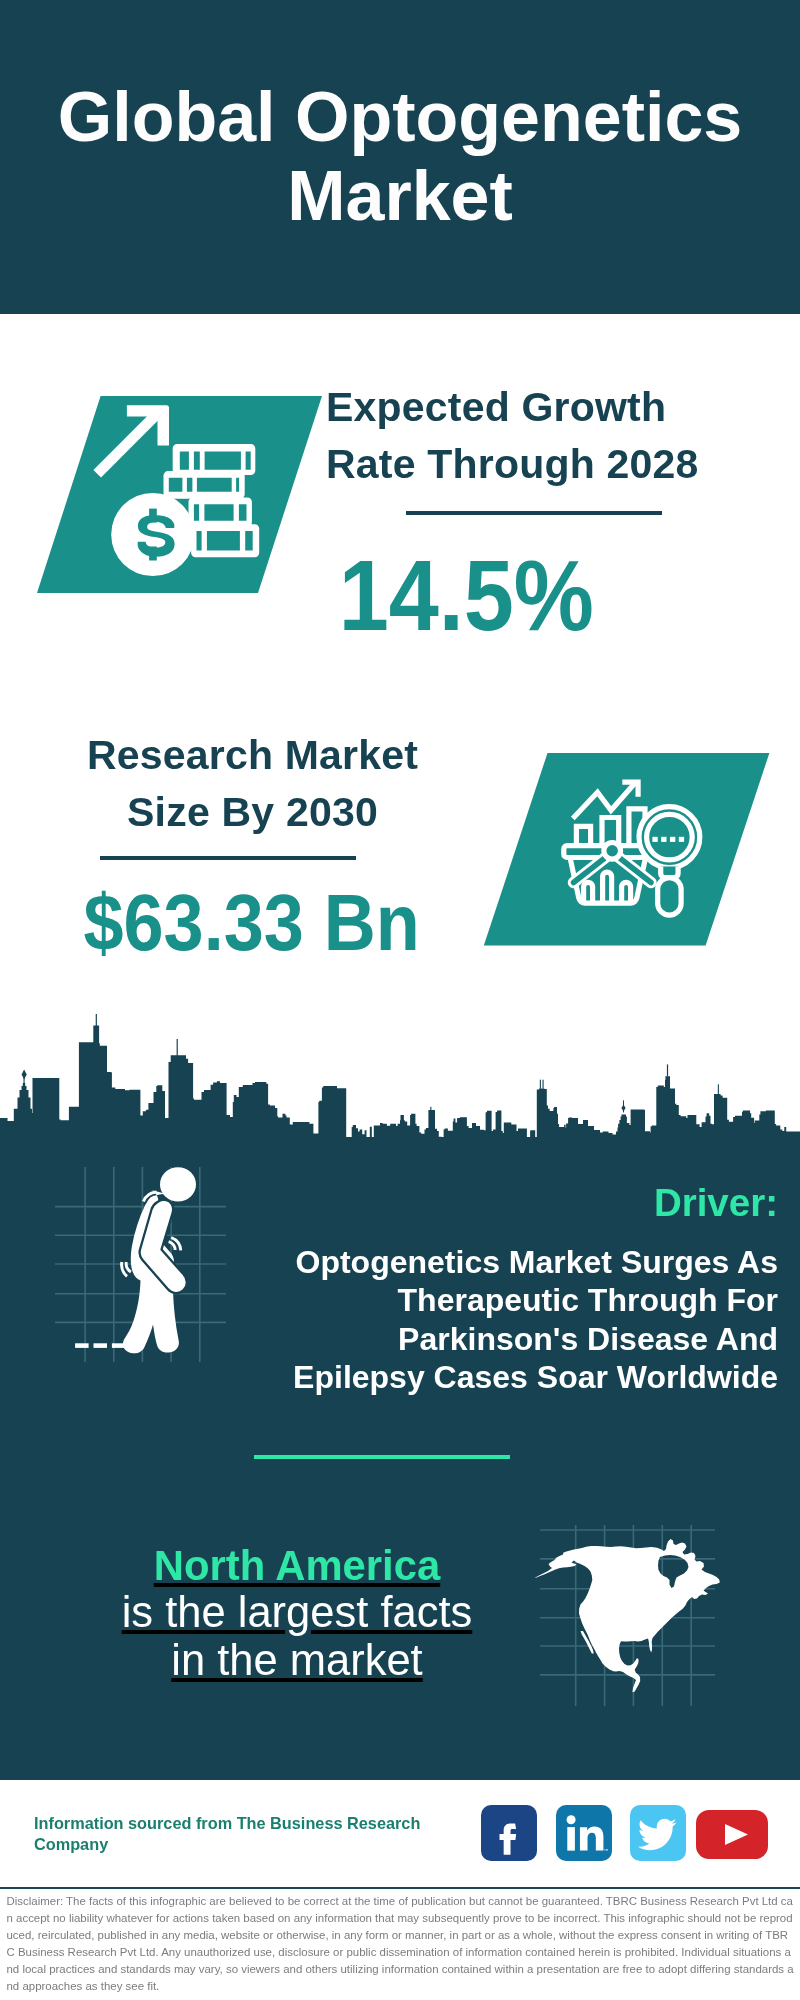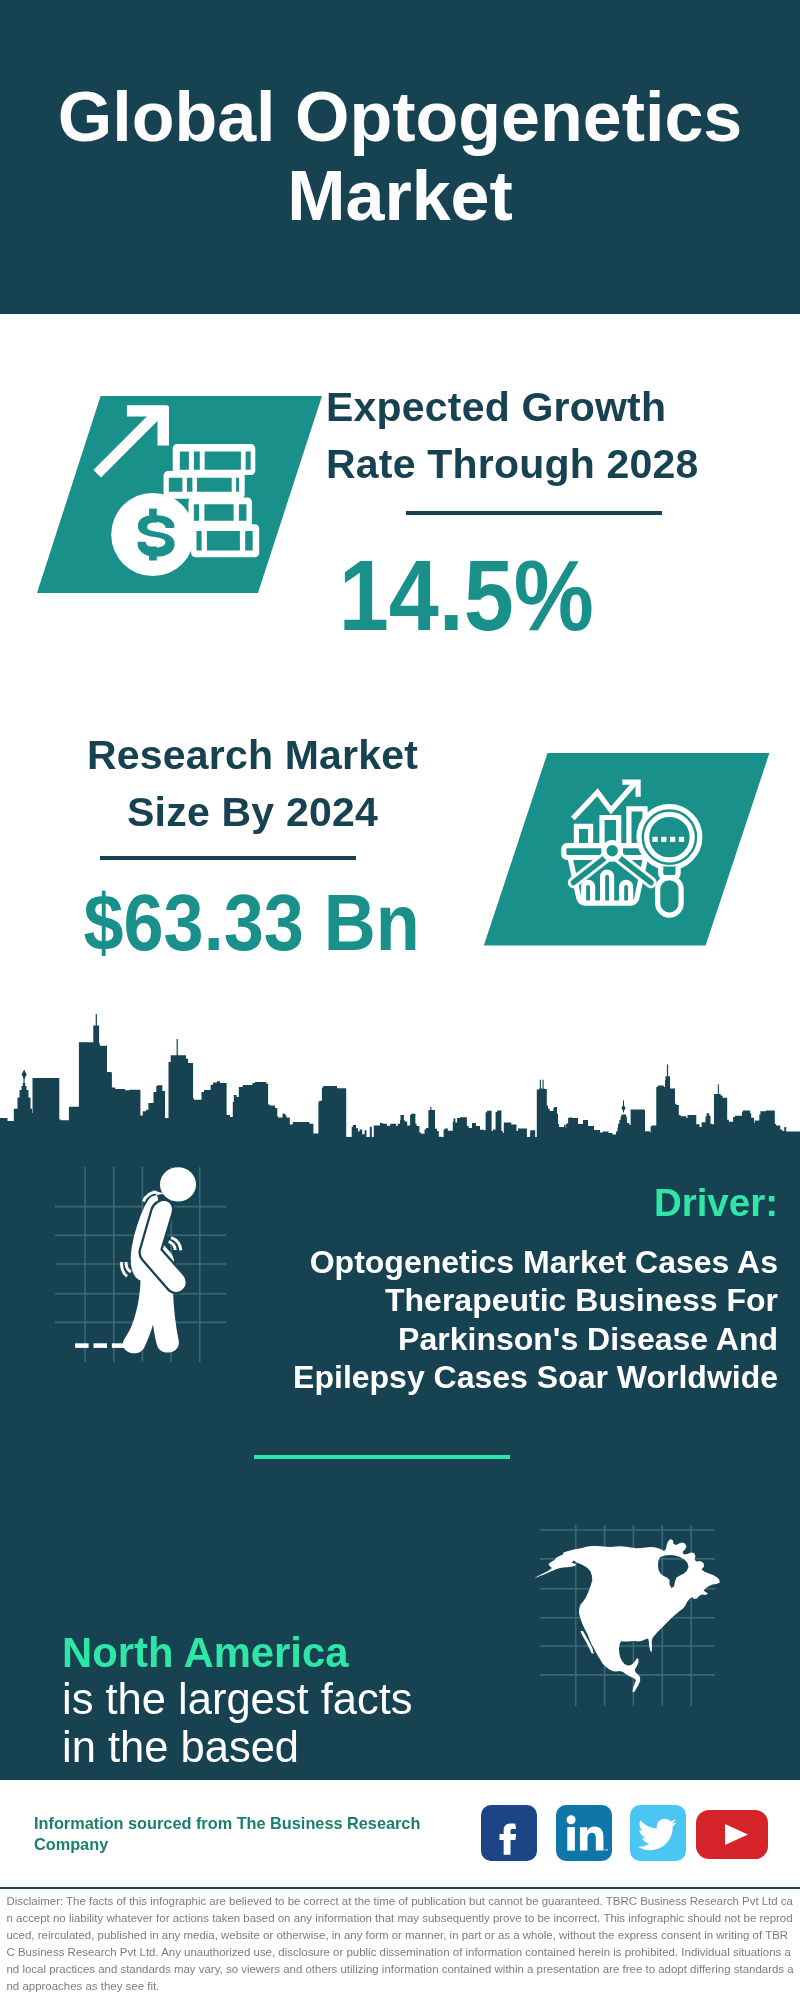--- a/index.html
+++ b/index.html
@@ -30,21 +30,21 @@
   .darkfill{position:absolute;left:0;top:130px;width:800px;height:643px;background:#174251;}
   .skyline{position:absolute;left:0;top:0;width:800px;height:132px;}
 
   .driver-icon{position:absolute;left:50px;top:1162px;width:180px;height:205px;}
   .driver-block{position:absolute;left:278px;top:1184px;width:500px;text-align:right;}
   .driver-heading{color:#2EE6A6;font-size:38.5px;font-weight:bold;line-height:1.0;}
   .driver-text{color:#FFFFFF;font-size:32px;font-weight:bold;line-height:38.5px;margin-top:20px;}
 
   .mid-rule{position:absolute;left:254px;top:1455px;width:256px;height:4px;background:#2EE6A6;}
 
-  .region-block{position:absolute;left:62px;top:1629px;width:470px;text-align:left;}
+  .region-block{position:absolute;left:62px;top:1542px;width:470px;text-align:center;text-decoration:underline;}
   .region-name{color:#2EE6A6;font-size:41.8px;font-weight:bold;line-height:47.3px;}
   .region-sub{color:#FFFFFF;font-size:43.5px;font-weight:normal;line-height:47.3px;}
   .region-map{position:absolute;left:535px;top:1520px;width:210px;height:200px;}
 
   
   .footer{position:absolute;left:0;top:1779.5px;width:800px;height:220.5px;background:#FFFFFF;}
   .src-text{position:absolute;left:34px;top:1813px;width:450px;color:#1B7F6E;
     font-size:16.3px;line-height:21px;font-weight:bold;}
   .social{position:absolute;left:481px;top:1805px;display:flex;gap:18.5px;align-items:flex-start;}
   .social-ic{width:56px;height:56px;border-radius:10px;position:relative;overflow:hidden;display:block;}
@@ -99,21 +99,21 @@
       <div data-name="growth-rate-label-line-1">Expected Growth</div>
       <div data-name="growth-rate-label-line-2">Rate Through 2028</div>
     </div>
     <div class="stat-rule" data-name="divider" style="width:256px"></div>
     <div class="stat-value" data-name="growth-rate-value">14.5%</div>
   </div>
 
   <div class="stat2-text" data-name="market-size-block">
     <div class="stat-label" data-name="market-size-label">
       <div data-name="market-size-label-line-1">Research Market</div>
-      <div data-name="market-size-label-line-2">Size By 2024</div>
+      <div data-name="market-size-label-line-2">Size By 2030</div>
     </div>
     <div class="stat-rule" data-name="divider" style="width:256px"></div>
     <div class="stat-value" data-name="market-size-value">$63.33 Bn</div>
   </div>
   <div class="stat2-icon" data-name="market-analysis-icon">
     <svg viewBox="0 0 296 210" width="296" height="210" data-name="market-analysis-svg">
       <polygon data-name="teal-parallelogram" points="67.5,8 289.4,8 225.6,200.6 3.8,200.6" fill="#1A908A"></polygon>
       <g data-name="analysis-glyph" fill="none" stroke="#ffffff" stroke-width="5.2" stroke-linejoin="miter" stroke-linecap="butt">
 
         <polyline points="92.8,73.5 117.5,47.3 131,65.3 155,38"></polyline>
@@ -234,32 +234,32 @@
         <path d="M98.5 41 a9.5 9.5 0 0 1 8 -6.2"></path>
         <path d="M121.3 75.5 a15 15 0 0 1 9.5 12.8"></path>
         <path d="M118.6 79.6 a9.5 9.5 0 0 1 6.6 8.4"></path>
         <path d="M71.8 100 a16 16 0 0 0 5.2 14.4"></path>
         <path d="M76.3 100 a10 10 0 0 0 4.6 10"></path>
       </g>
     </svg></div>
   <div class="driver-block" data-name="driver-block">
     <div class="driver-heading" data-name="driver-heading">Driver:</div>
     <div class="driver-text" data-name="driver-text">
-      <div data-name="driver-text-line-1">Optogenetics Market Cases As</div>
-      <div data-name="driver-text-line-2">Therapeutic Business For</div>
+      <div data-name="driver-text-line-1">Optogenetics Market Surges As</div>
+      <div data-name="driver-text-line-2">Therapeutic Through For</div>
       <div data-name="driver-text-line-3">Parkinson's Disease And</div>
       <div data-name="driver-text-line-4">Epilepsy Cases Soar Worldwide</div>
     </div>
   </div>
   <div class="mid-rule" data-name="divider"></div>
 
   <div class="region-block" data-name="largest-region-block">
     <div class="region-name" data-name="region-name">North America</div>
     <div class="region-sub" data-name="region-subtitle-line1">is the largest facts</div>
-    <div class="region-sub" data-name="region-subtitle-line2">in the based</div>
+    <div class="region-sub" data-name="region-subtitle-line2">in the market</div>
   </div>
   <div class="region-map" data-name="north-america-map-icon"><svg viewBox="0 0 210 200" width="210" height="200" data-name="north-america-svg">
       <g data-name="grid-lines" stroke="#3A6978" stroke-width="1.6" fill="none">
         <line x1="40.7" y1="5" x2="40.7" y2="186"></line>
         <line x1="69.6" y1="5" x2="69.6" y2="186"></line>
         <line x1="98.4" y1="5" x2="98.4" y2="186"></line>
         <line x1="127.3" y1="5" x2="127.3" y2="186"></line>
         <line x1="156.2" y1="5" x2="156.2" y2="186"></line>
         <line x1="5" y1="10" x2="180" y2="10"></line>
         <line x1="5" y1="38.9" x2="180" y2="38.9"></line>

